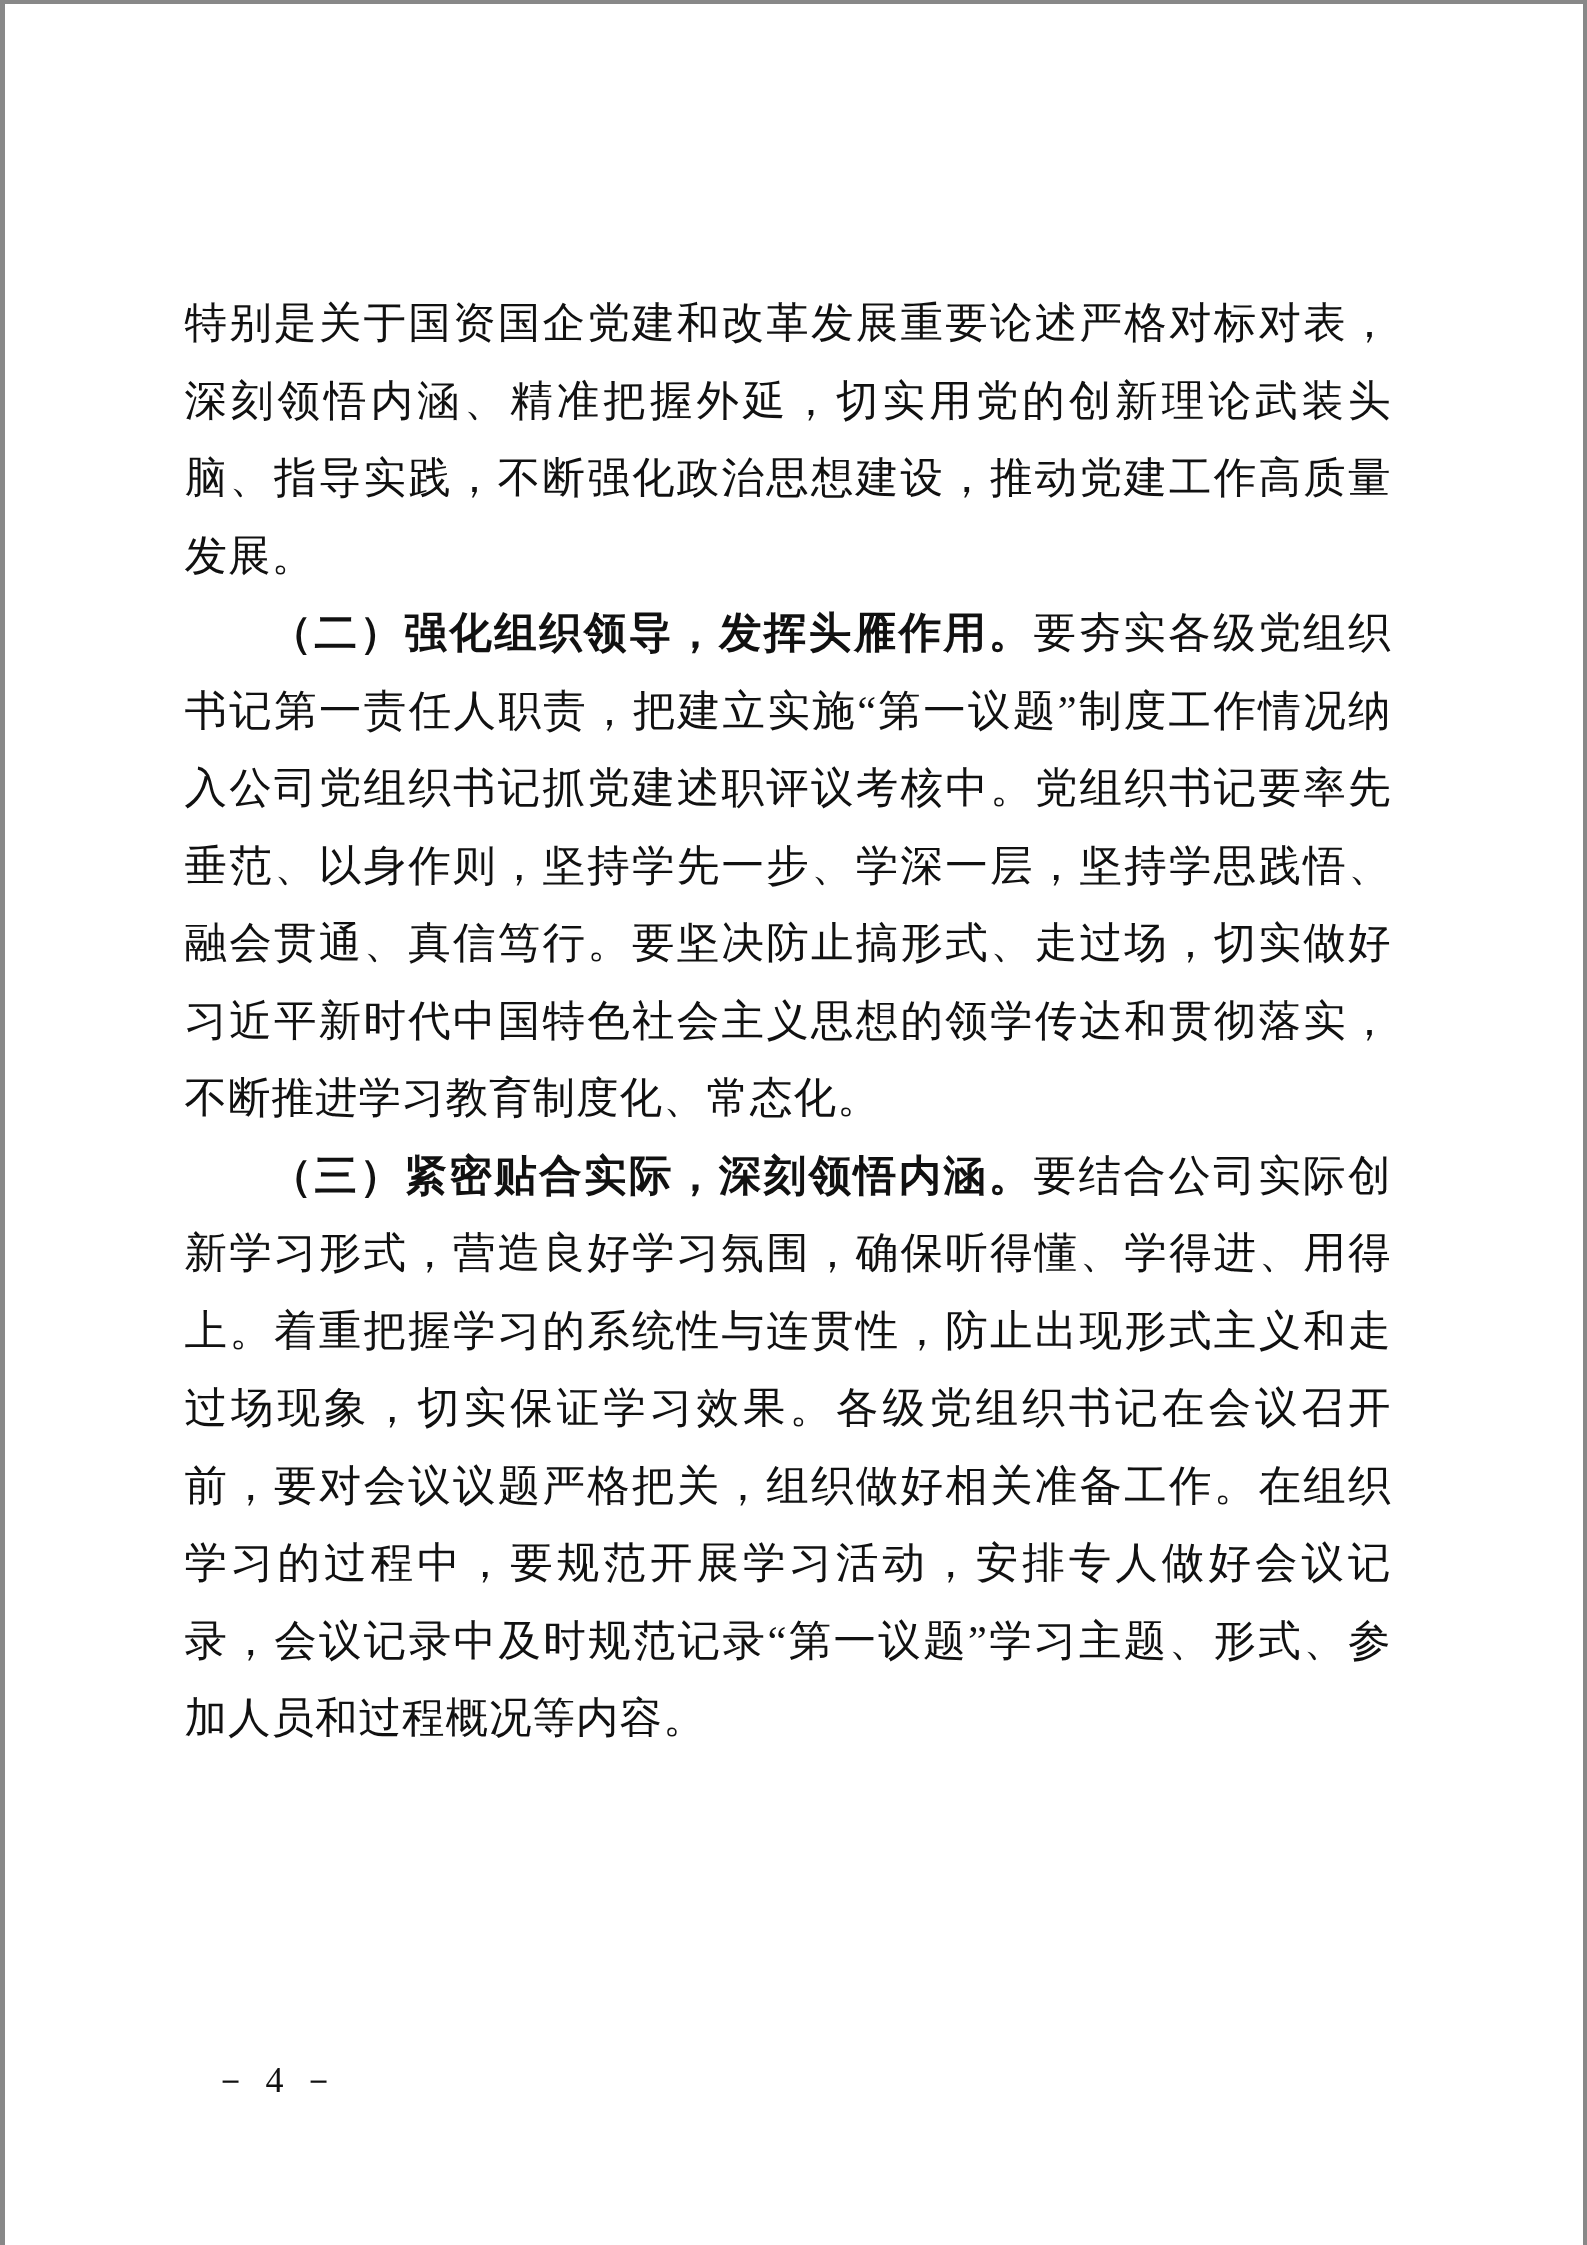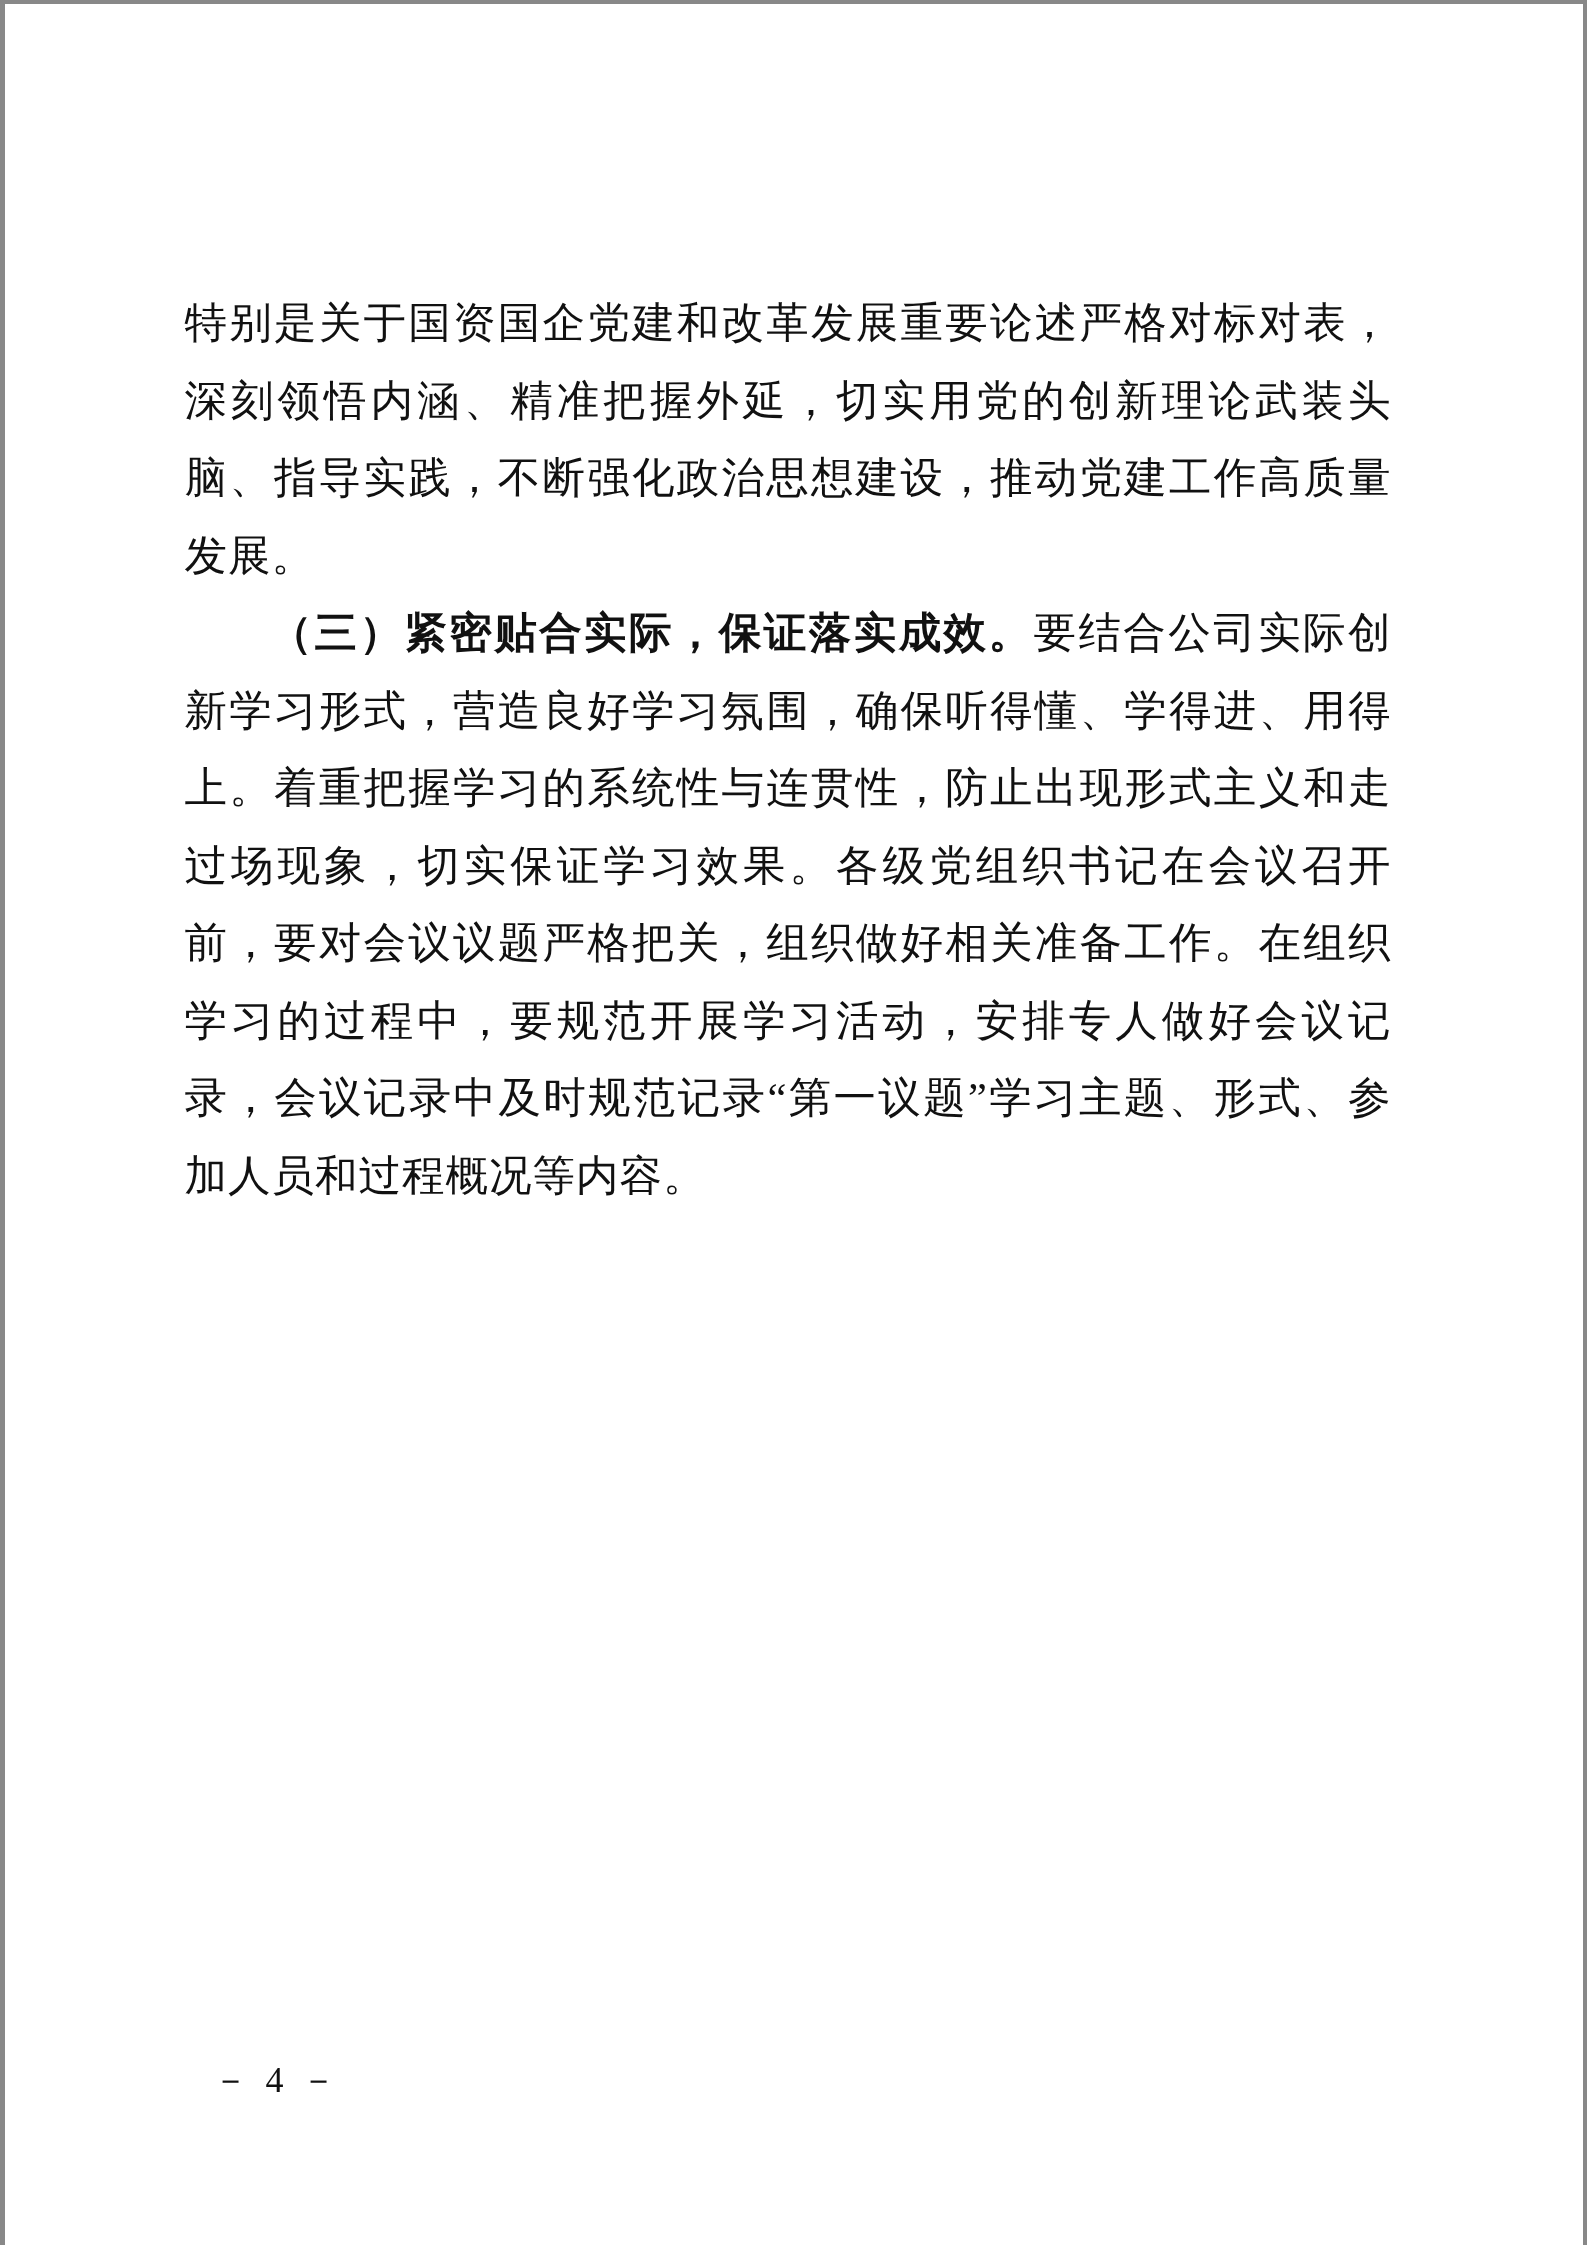--- a/index.html
+++ b/index.html
@@ -66,19 +66,20 @@
     letter-spacing: 4px;
   }
 </style>
 </head>
 <body>
 
 <div class="page">
 
   <div class="body-text" id="paragraphs">
       <p class="para"><span class="seg">特别是关于国资国企党建和改革发展重要论述严格对标对表，深刻领悟内涵、精准把握外延，切实用党的创新理论武装头脑、指导实践，不断强化政治思想建设，推动党建工作高质量发展。</span></p>
-      <p class="para indent"><span class="seg seg-bold">（三）紧密贴合实际，保证落实成效。</span><span class="seg">要结合公司实际创新学习形式，营造良好学习氛围，确保听得懂、学得进、用得上。着重把握学习的系统性与连贯性，防止出现形式主义和走过场现象，切实保证学习效果。各级党组织书记在会议召开前，要对会议议题严格把关，组织做好相关准备工作。在组织学习的过程中，要规范开展学习活动，安排专人做好会议记录，会议记录中及时规范记录“第一议题”学习主题、形式、参加人员和过程概况等内容。</span></p>
+      <p class="para indent"><span class="seg seg-bold">（二）强化组织领导，发挥头雁作用。</span><span class="seg">要夯实各级党组织书记第一责任人职责，把建立实施“第一议题”制度工作情况纳入公司党组织书记抓党建述职评议考核中。党组织书记要率先垂范、以身作则，坚持学先一步、学深一层，坚持学思践悟、融会贯通、真信笃行。要坚决防止搞形式、走过场，切实做好习近平新时代中国特色社会主义思想的领学传达和贯彻落实，不断推进学习教育制度化、常态化。</span></p>
+      <p class="para indent"><span class="seg seg-bold">（三）紧密贴合实际，深刻领悟内涵。</span><span class="seg">要结合公司实际创新学习形式，营造良好学习氛围，确保听得懂、学得进、用得上。着重把握学习的系统性与连贯性，防止出现形式主义和走过场现象，切实保证学习效果。各级党组织书记在会议召开前，要对会议议题严格把关，组织做好相关准备工作。在组织学习的过程中，要规范开展学习活动，安排专人做好会议记录，会议记录中及时规范记录“第一议题”学习主题、形式、参加人员和过程概况等内容。</span></p>
     </div>
 
 
   <div class="page-number">－ 4 －</div>
 
 </div>
 
 </body></html>

